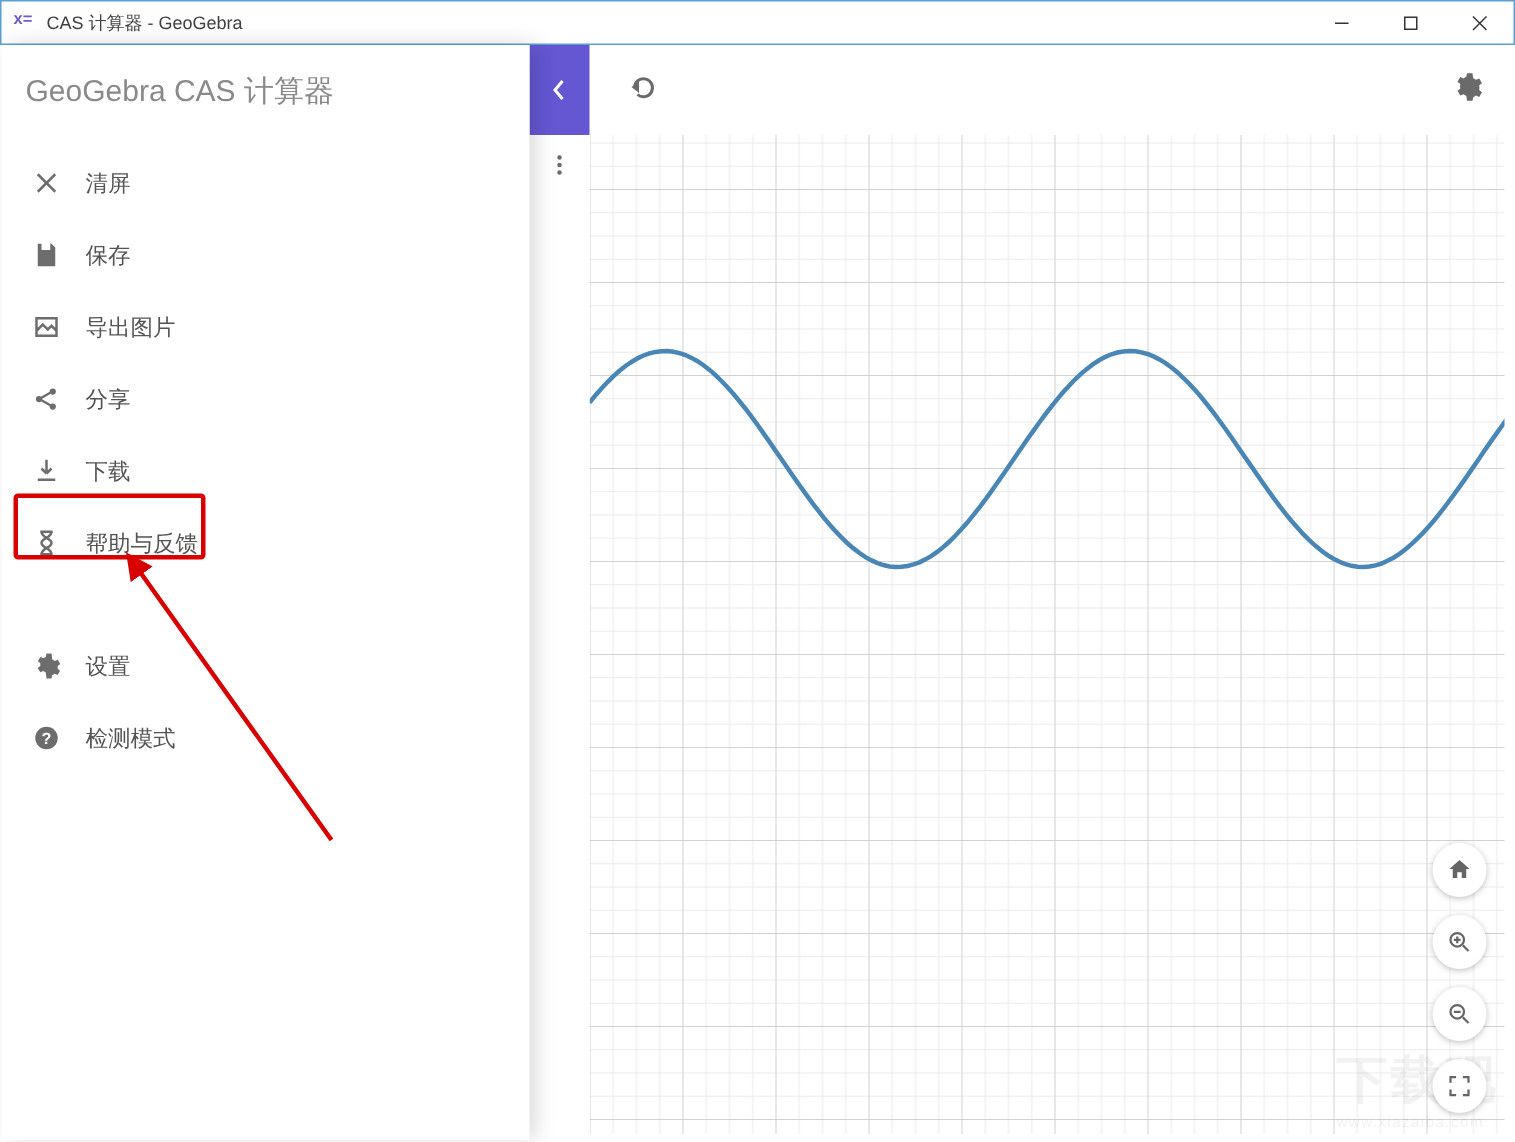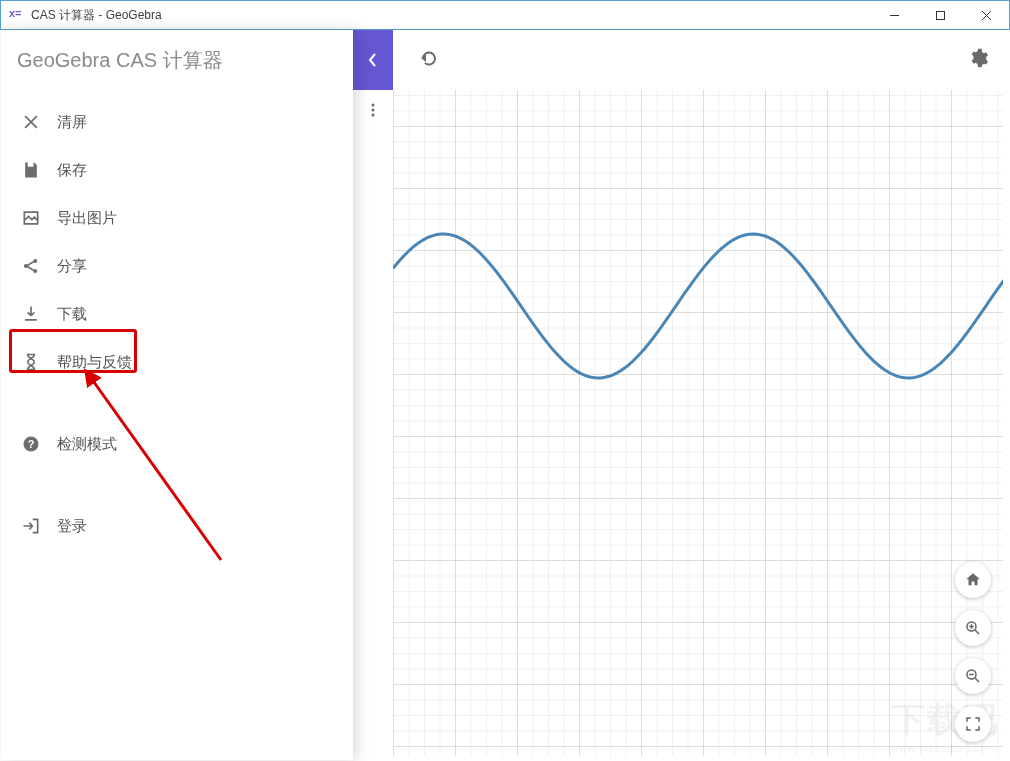--- a/index.html
+++ b/index.html
@@ -175,38 +175,36 @@
             </svg>
           </span>
           <span class="mi-label">帮助与反馈</span>
         </div>
       </div>
     <div class="menu-gap"></div>
     <div class="menu-items" id="menu-list-2">
         <div class="menu-item">
           <span class="mi-icon">
             <svg width="20" height="20" viewBox="0 0 24 24">
+              <path fill="#6d6d6d" d="M12 8a4 4 0 1 0 0 8 4 4 0 0 0 0-8zm9 4l2-1.6-2-3.4-2.4 1-2-1.2L16 2h-4l-.5 2.6-2 1.2-2.4-1-2 3.4 2 1.6L7 12l-2 1.6 2 3.4 2.4-1 2 1.2L12 22h4l.5-2.6 2-1.2 2.4 1 2-3.4-2-1.6z" stroke="none" stroke-width="2"></path>
+            </svg>
+          </span>
+          <span class="mi-label">设置</span>
+        </div>
+        <div class="menu-item">
+          <span class="mi-icon">
+            <svg width="20" height="20" viewBox="0 0 24 24">
               <circle cx="12" cy="12" r="9" fill="#6d6d6d"></circle>
               <text x="12" y="17" text-anchor="middle" fill="#fff" font-size="13" font-family="Arial" font-weight="bold">?</text>
             </svg>
           </span>
           <span class="mi-label">检测模式</span>
         </div>
       </div>
     <div class="menu-gap"></div>
-    <div class="menu-items" id="menu-list-3">
-        <div class="menu-item">
-          <span class="mi-icon">
-            <svg width="20" height="20" viewBox="0 0 24 24">
-              <path fill="none" d="M14 4h6v16h-6 M3 12h11m0 0l-4-4m4 4l-4 4" stroke="#6d6d6d" stroke-width="2"></path>
-            </svg>
-          </span>
-          <span class="mi-label">登录</span>
-        </div>
-      </div>
   </div>
   <div class="highlight-box"></div>
   <svg class="arrow-svg">
     <defs>
         <marker id="ah" markerWidth="10" markerHeight="10" refX="2" refY="3" orient="auto">
           <path d="M0 0 L6 3 L0 6 Z" fill="#d80000"></path>
         </marker>
       </defs>
     <line x1="145" y1="195" x2="15" y2="13" stroke="#d80000" stroke-width="3" marker-end="url(#ah)"></line>
   </svg>

